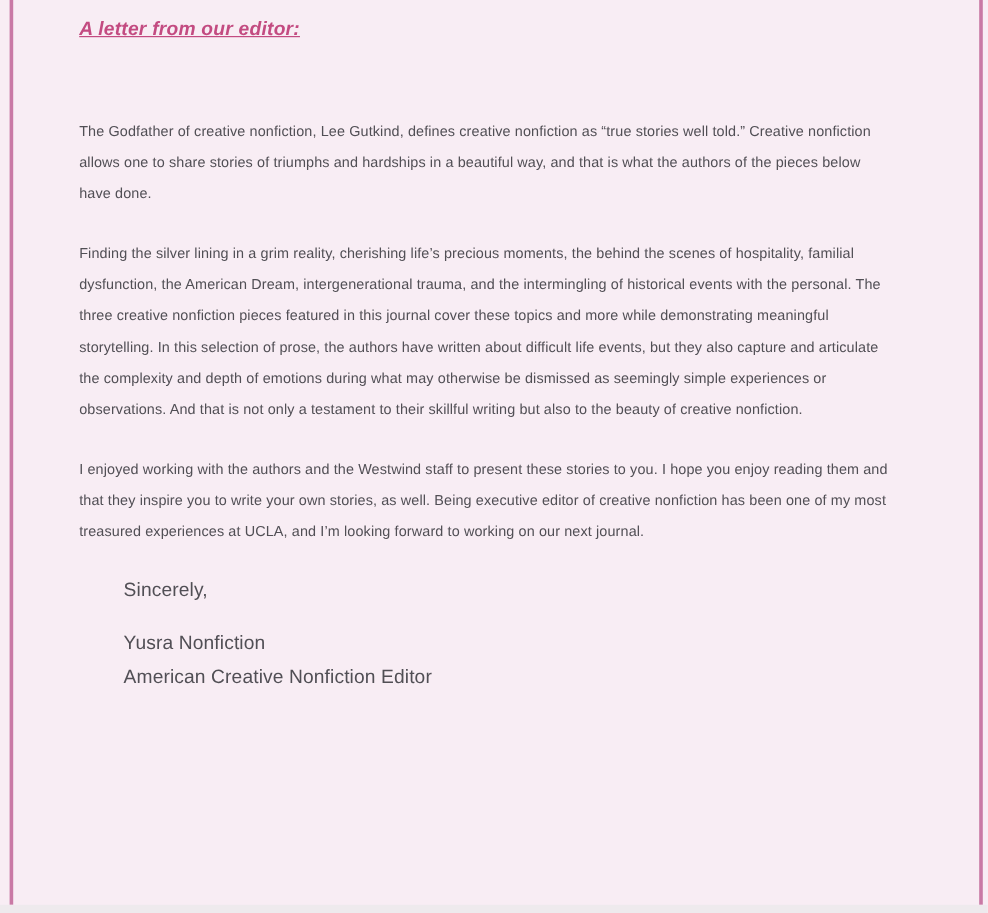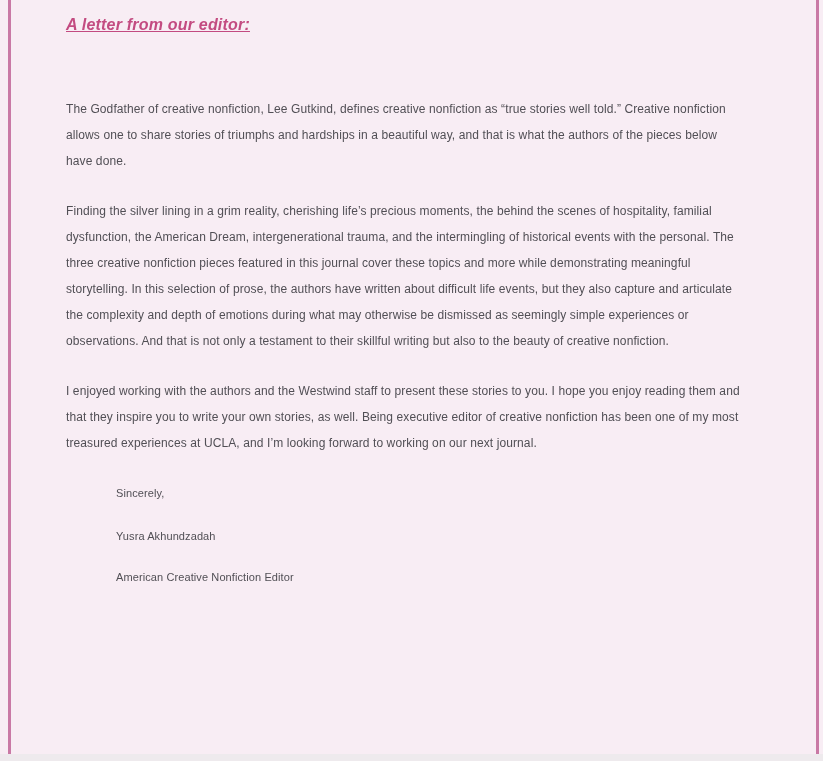--- a/index.html
+++ b/index.html
@@ -56,22 +56,22 @@
     font-size: 12px;
     line-height: 26px;
     letter-spacing: 0.1px;
     color: var(--body-text, #514f55);
   }
   .signature {
     margin-top: 20px;
     margin-left: 34px;
   }
   .signature p {
-    margin: 16px;
-    font-size: 11px;
+    margin: 3px;
+    font-size: 16px;
     line-height: 26px;
     letter-spacing: 0.1px;
     color: var(--body-text, #514f55);
   }
   .signature .name-block {
     margin-top: 18px;
   }
   .signature .name-block p {
     line-height: 25px;
   }
@@ -89,18 +89,18 @@
 
     <div class="paragraphs">
       <p>The Godfather of creative nonfiction, Lee Gutkind, defines creative nonfiction as “true stories well told.” Creative nonfiction allows one to share stories of triumphs and hardships in a beautiful way, and that is what the authors of the pieces below have done.</p>
       <p>Finding the silver lining in a grim reality, cherishing life’s precious moments, the behind the scenes of hospitality, familial dysfunction, the American Dream, intergenerational trauma, and the intermingling of historical events with the personal. The three creative nonfiction pieces featured in this journal cover these topics and more while demonstrating meaningful storytelling. In this selection of prose, the authors have written about difficult life events, but they also capture and articulate the complexity and depth of emotions during what may otherwise be dismissed as seemingly simple experiences or observations. And that is not only a testament to their skillful writing but also to the beauty of creative nonfiction.</p>
       <p>I enjoyed working with the authors and the Westwind staff to present these stories to you. I hope you enjoy reading them and that they inspire you to write your own stories, as well. Being executive editor of creative nonfiction has been one of my most treasured experiences at UCLA, and I’m looking forward to working on our next journal.</p>
     </div>
 
     <div class="signature">
       <p class="salutation">Sincerely,</p>
       <div class="name-block">
-        <p class="name">Yusra Akhundzadah</p>
+        <p class="name">Yusra Nonfiction</p>
         <p class="title">American Creative Nonfiction Editor</p>
       </div>
     </div>
   </div>
 </div>
 
 </body></html>

